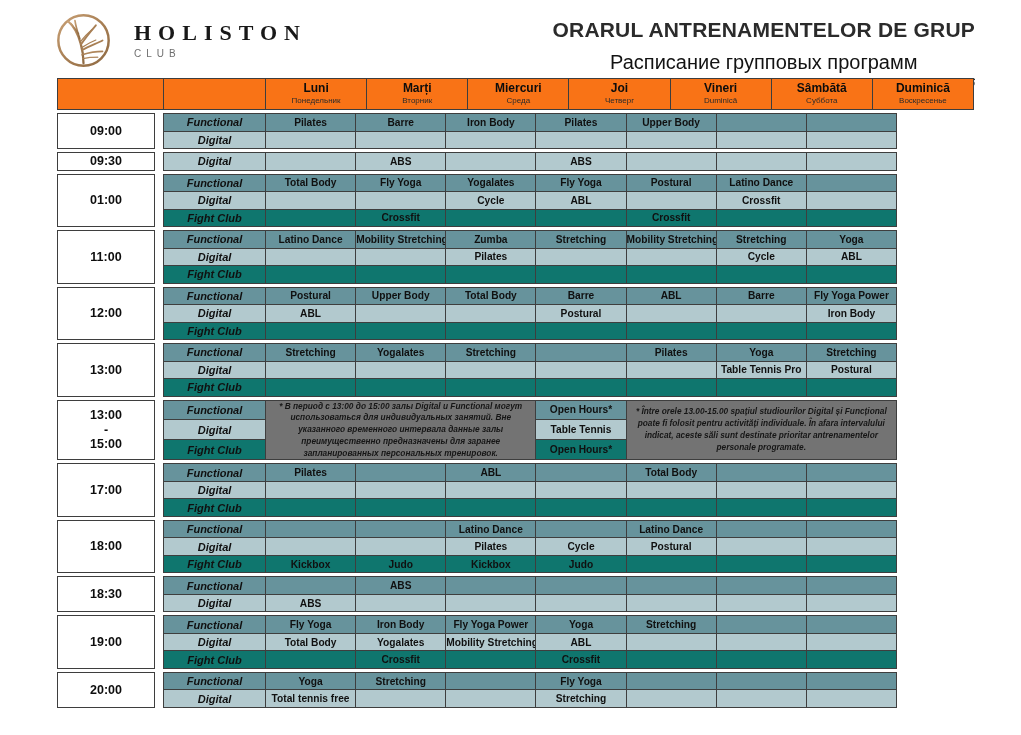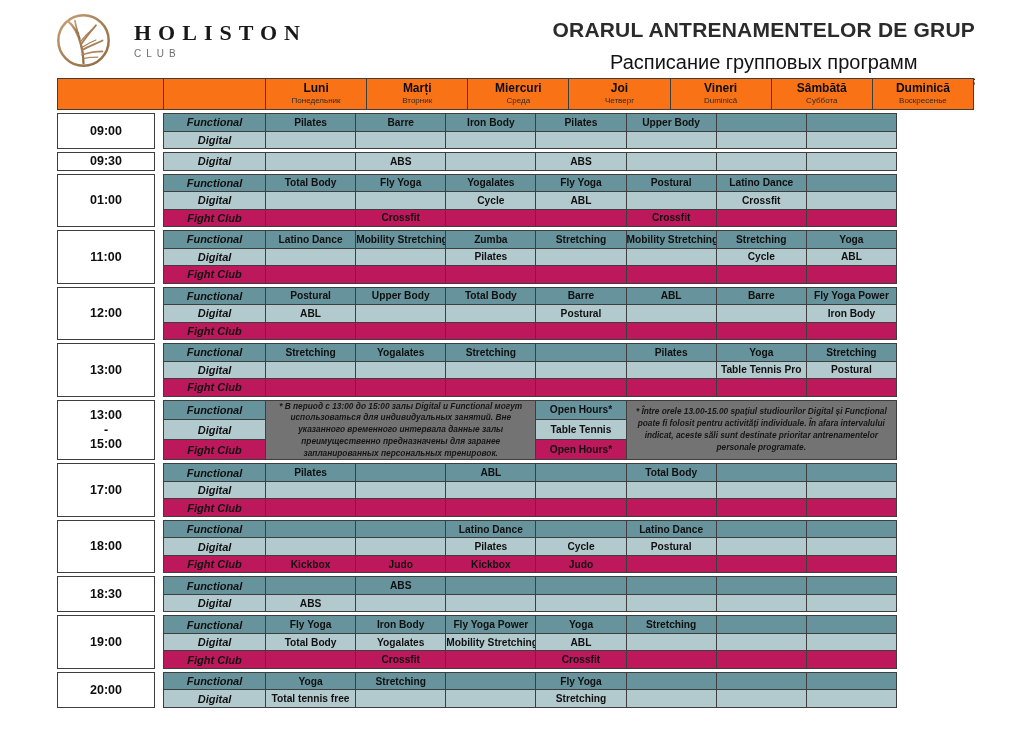--- a/index.html
+++ b/index.html
@@ -33,21 +33,21 @@
 
   .block { display:flex; margin-top:3px; align-items:stretch; }
   .time-box { width:98px; border:1px solid #3e3e3e; margin-right:8px; background:#fff;
               display:flex; flex-direction:column; align-items:center; justify-content:center;
               font-size:12.5px; font-weight:600; color:#0d0d0d; line-height:1.15; }
   .body-tbl td { height:17.5px; }
   .cat { font-style:italic; font-weight:700; font-size:11px; color:#101010; }
   .ev  { font-size:10.2px; font-weight:600; color:#101010; white-space:nowrap; }
   .functional { background:#67939c; }
   .digital    { background:#b2c9ce; }
-  .fight_club { background:#be185d; }
+  .fight_club { background:#0f766e; }
   .note { background:#737373; font-style:italic; font-size:8.3px; font-weight:600;
           line-height:1.42; color:#161616; padding:0 6px; white-space:normal; }
 </style>
 </head>
 <body>
 
 <div class="page">
 
   <div class="topbar">
     <div class="brand">

